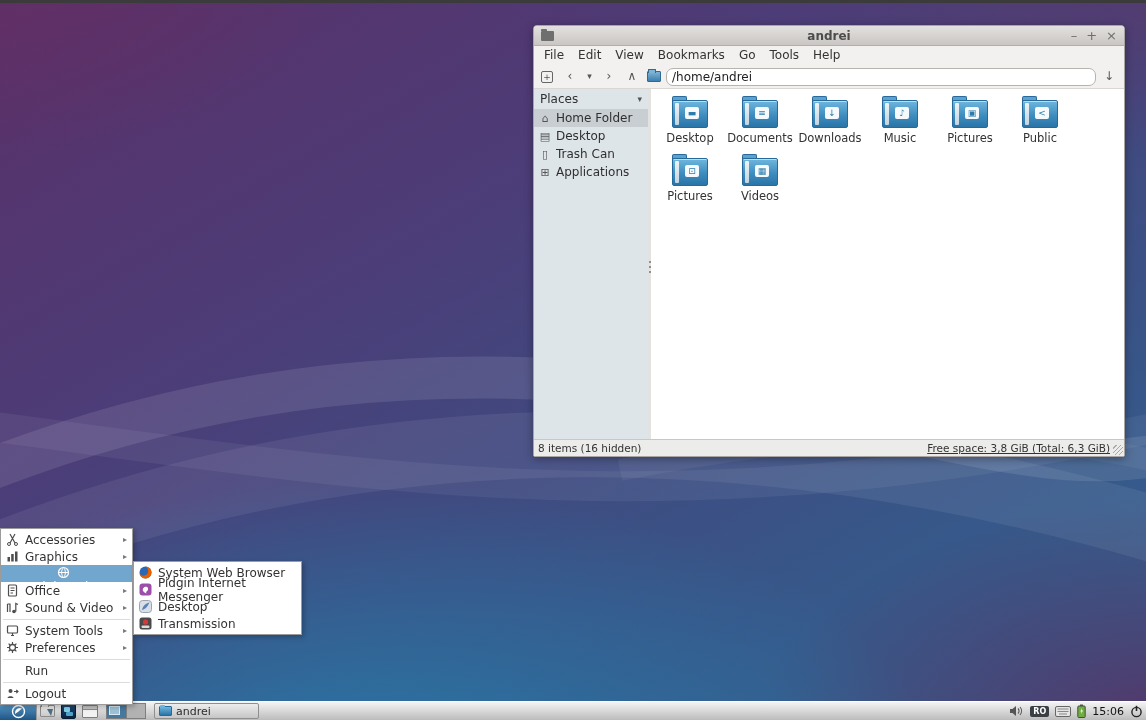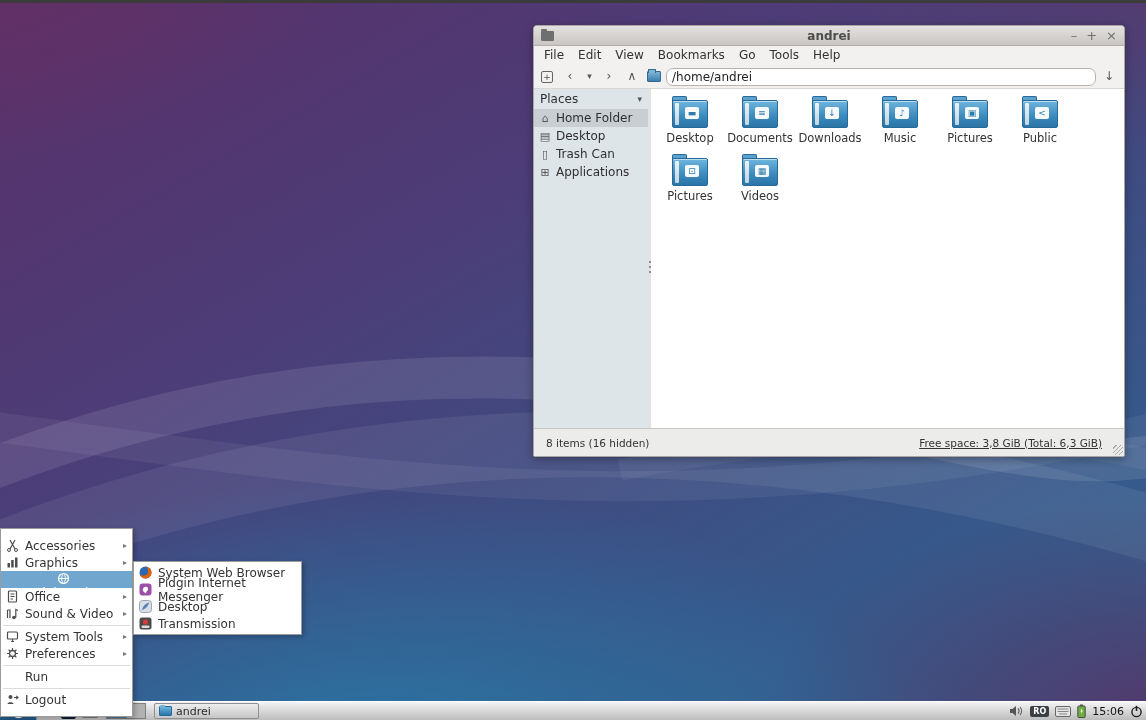--- a/index.html
+++ b/index.html
@@ -57,29 +57,29 @@
   .fcell .flabel { font-size:11.5px; color:#333; margin-top:3px; }
   .fol { width:42px; height:32px; position:relative; margin:0 auto; }
   .fol .tab { position:absolute; left:3px; top:0; width:15px; height:8px; background:#5ba2cf; border:1px solid #2a6a9b; border-bottom:none; border-radius:2px 2px 0 0; }
   .fol .fbody { position:absolute; left:3px; top:4px; right:3px; bottom:0;
                 background:linear-gradient(180deg,#6fb6de 0%, #3e8dbf 55%, #2a74a6 100%);
                 border:1px solid #26699b; border-radius:2px; box-shadow:inset 0 1px 0 rgba(255,255,255,.55); }
   .fol .paper { position:absolute; left:6px; top:7px; width:4px; bottom:3px; background:linear-gradient(#eef3f6,#c3d5e1); border-radius:1px; }
   .fol .emblem { position:absolute; left:55%; top:54%; transform:translate(-50%,-50%); width:14px; height:12px;
                  background:rgba(255,255,255,.95); border-radius:2px; color:#2d7cab; font-size:9px; line-height:12px; text-align:center; }
 
-  .statusbar { height:28px; flex:none; background:#ececea; border-top:1px solid #c9c6c3;
-               display:flex; align-items:center; font-size:10.5px; color:#333; padding:0 12px; border-radius:0 0 2px 2px; position:relative; }
+  .statusbar { height:17px; flex:none; background:#ececea; border-top:1px solid #c9c6c3;
+               display:flex; align-items:center; font-size:10.5px; color:#333; padding:0 4px; border-radius:0 0 2px 2px; position:relative; }
   .statusbar .right { margin-left:auto; padding-right:10px;text-decoration:underline; }
   .grip { position:absolute; right:1px; bottom:1px; width:10px; height:10px;
           background:repeating-linear-gradient(135deg, transparent 0 2px, #aaa 2px 3px); }
 
   
   .menu { position:absolute; left:0; top:528px; width:133px; background:#fff; border:1px solid #9b9b9b;
-          padding:8px 0; z-index:50; box-shadow:2px 2px 5px rgba(0,0,0,.25); }
+          padding:2px 0; z-index:50; box-shadow:2px 2px 5px rgba(0,0,0,.25); }
   .mi { display:flex; align-items:center; height:17px; padding:0 5px 0 4px; font-size:12px; color:#333; }
   .mi .ic { width:15px; height:14px; margin-right:5px; flex:none; display:flex; align-items:center; justify-content:center; }
   .mi .arr { margin-left:auto; color:#777; font-size:8px; }
   .mi.hl { background:#71a7cf; color:#fff;flex-direction:column; }
   .mi.hl .arr { color:#fff; }
   .mi.noicon { padding-left:24px; }
   .msep { height:6px; position:relative; }
   .msep::after { content:""; position:absolute; left:2px; right:2px; top:3px; border-top:1px solid #dcdcdc; }
 
   .submenu { position:absolute; left:133px; top:561px; width:169px; background:#fff; border:1px solid #9b9b9b;

